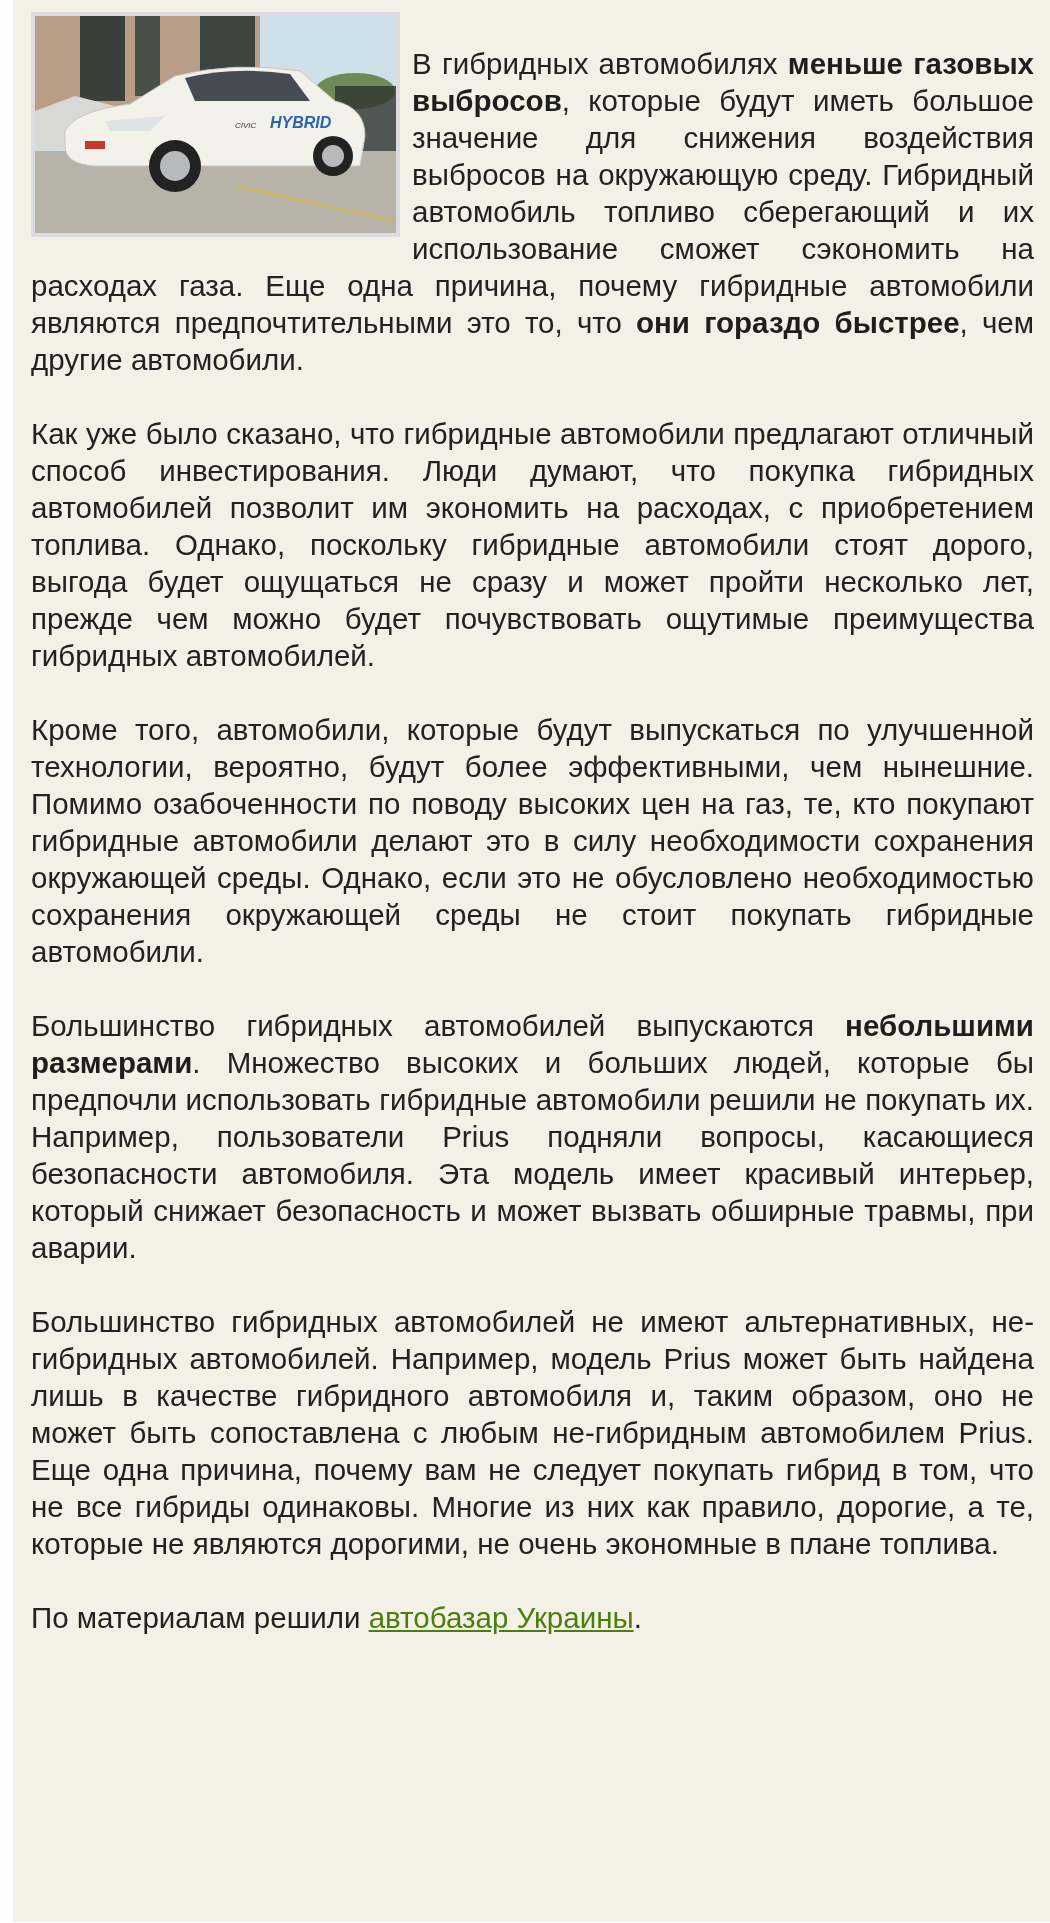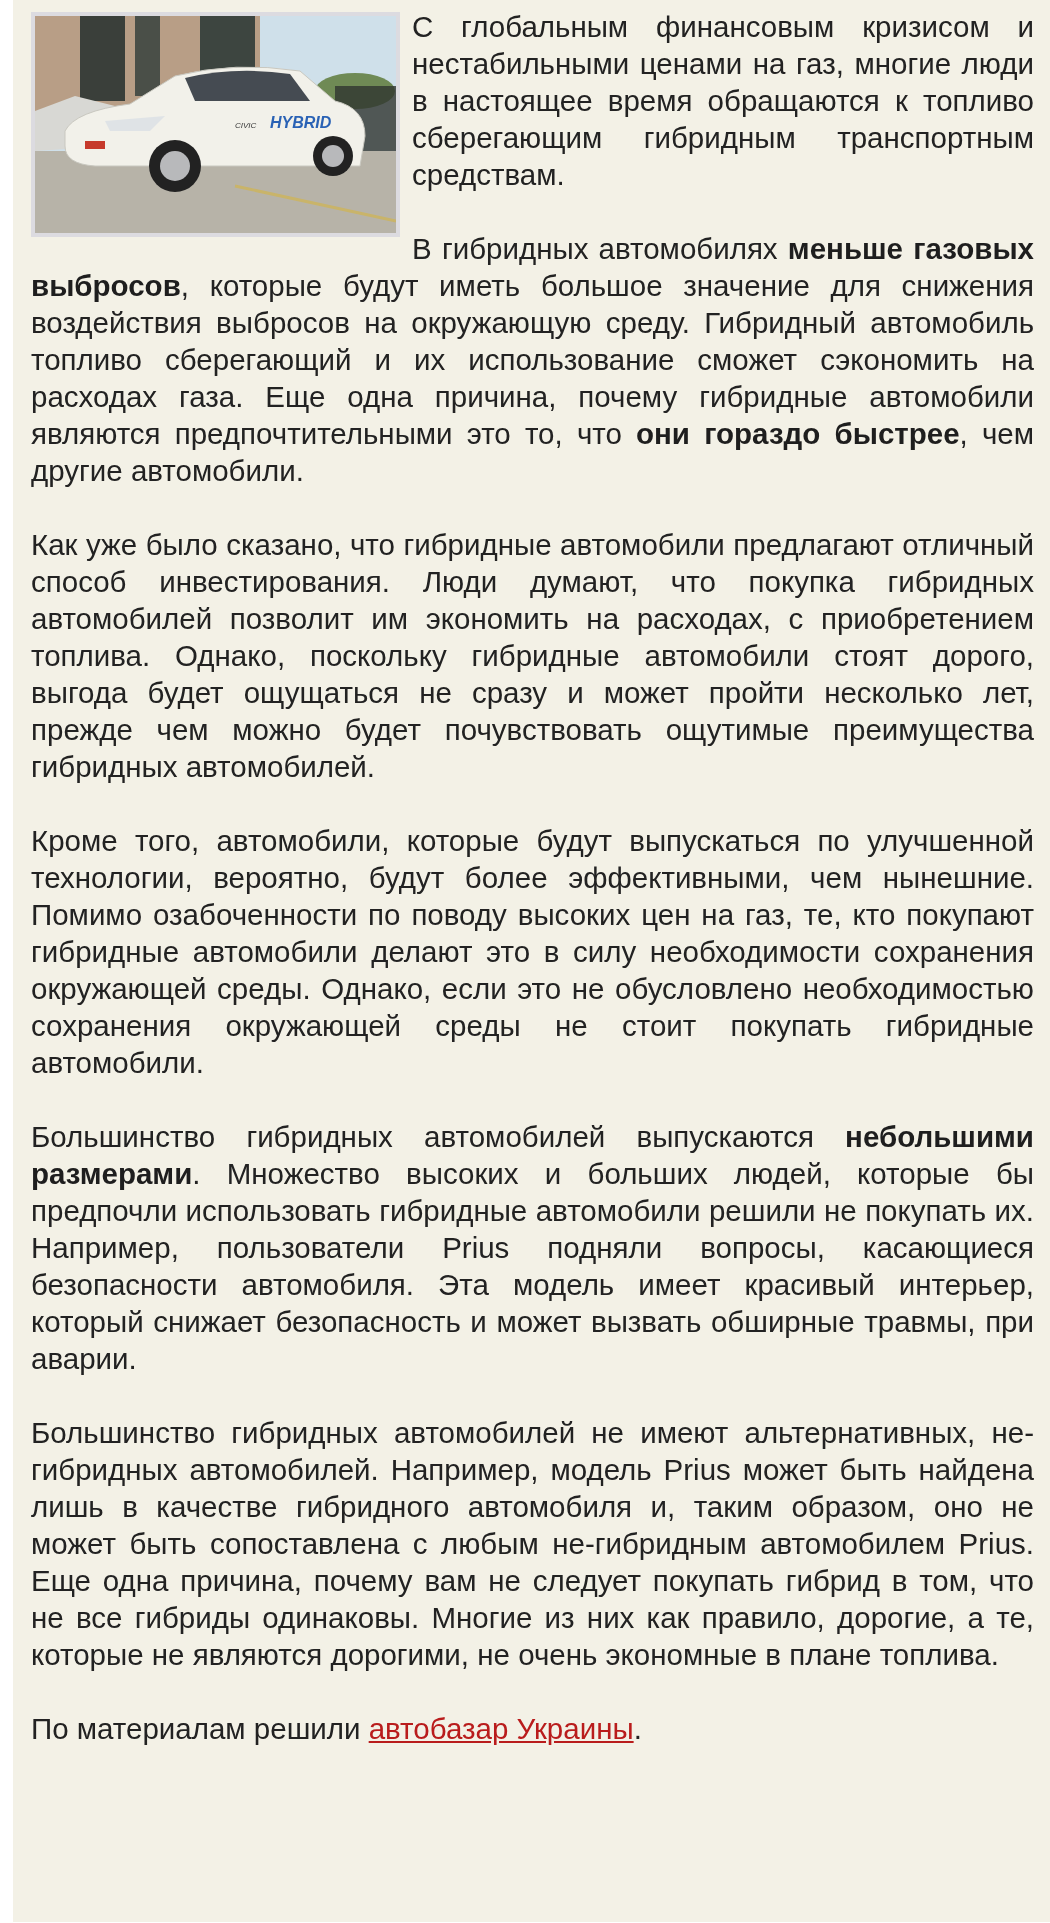--- a/index.html
+++ b/index.html
@@ -35,21 +35,21 @@
     width: 361px;
     height: 217px;
     margin: 4px 12px 8px 0;
     border: 4px solid #dcdbe0;
     position: relative;
     overflow: hidden;
     background: #b9b3a2;
   }
   .photo svg { display: block; }
   .article b { font-weight: bold; color: #1e1e1e; }
-  .article a { color: #b91c1c; text-decoration: underline; }
+  .article a { color: #4d7c0f; text-decoration: underline; }
 </style>
 </head>
 <body>
 
 <div class="page">
   <div class="article">
 
     <p>
       <span class="photo">
         <svg width="361" height="217" viewBox="0 0 361 217" xmlns="http://www.w3.org/2000/svg">
@@ -80,21 +80,20 @@
           <circle cx="298" cy="140" r="11" fill="#b8b9bb"></circle>
 
           <path d="M70 105 L130 100 L115 115 L75 115 Z" fill="#dfe3e6"></path>
 
           <rect x="50" y="125" width="20" height="8" fill="#c63a2c"></rect>
 
           <text x="235" y="112" font-family="Liberation Sans, sans-serif" font-size="16" font-weight="bold" font-style="italic" fill="#2a62b5">HYBRID</text>
           <text x="200" y="112" font-family="Liberation Sans, sans-serif" font-size="8" font-style="italic" fill="#3a3a3a">CIVIC</text>
         </svg>
       </span>
-      <span>С глобальным финансовым кризисом и нестабильными ценами на газ, многие люди в настоящее время обращаются к топливо сберегающим гибридным транспортным средствам.</span>
     </p>
 
     <p><span>В гибридных автомобилях </span><b>меньше газовых выбросов</b><span>, которые будут иметь большое значение для снижения воздействия выбросов на окружающую среду. Гибридный автомобиль топливо сберегающий и их использование сможет сэкономить на расходах газа. Еще одна причина, почему гибридные автомобили являются предпочтительными это то, что </span><b>они гораздо быстрее</b><span>, чем другие автомобили.</span></p>
 
     <p><span>Как уже было сказано, что гибридные автомобили предлагают отличный способ инвестирования. Люди думают, что покупка гибридных автомобилей позволит им экономить на расходах, с приобретением топлива. Однако, поскольку гибридные автомобили стоят дорого, выгода будет ощущаться не сразу и может пройти несколько лет, прежде чем можно будет почувствовать ощутимые преимущества гибридных автомобилей.</span></p>
 
     <p><span>Кроме того, автомобили, которые будут выпускаться по улучшенной технологии, вероятно, будут более эффективными, чем нынешние. Помимо озабоченности по поводу высоких цен на газ, те, кто покупают гибридные автомобили делают это в силу необходимости сохранения окружающей среды. Однако, если это не обусловлено необходимостью сохранения окружающей среды не стоит покупать гибридные автомобили.</span></p>
 
     <p><span>Большинство гибридных автомобилей выпускаются </span><b>небольшими размерами</b><span>. Множество высоких и больших людей, которые бы предпочли использовать гибридные автомобили решили не покупать их. Например, пользователи Prius подняли вопросы, касающиеся безопасности автомобиля. Эта модель имеет красивый интерьер, который снижает безопасность и может вызвать обширные травмы, при аварии.</span></p>
 

